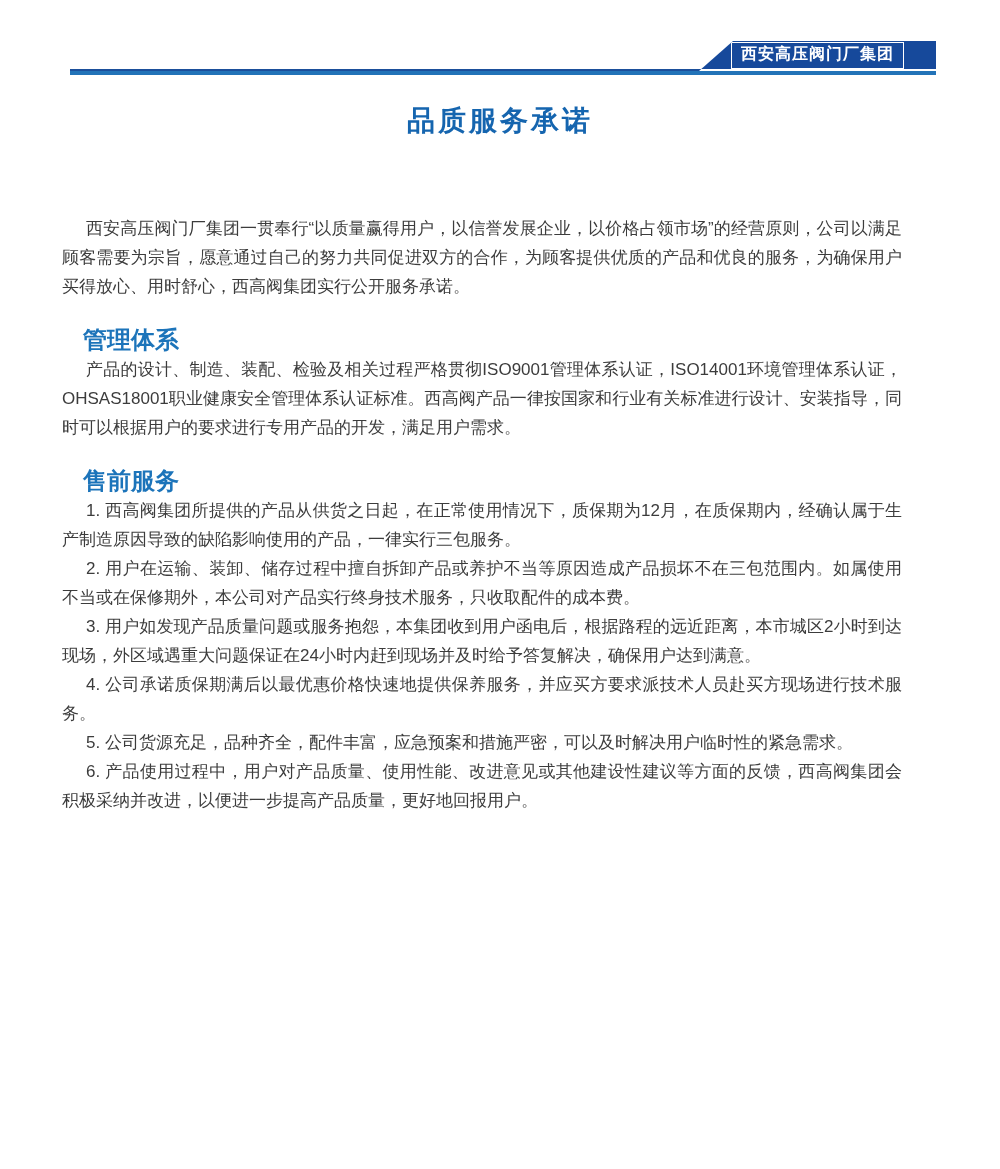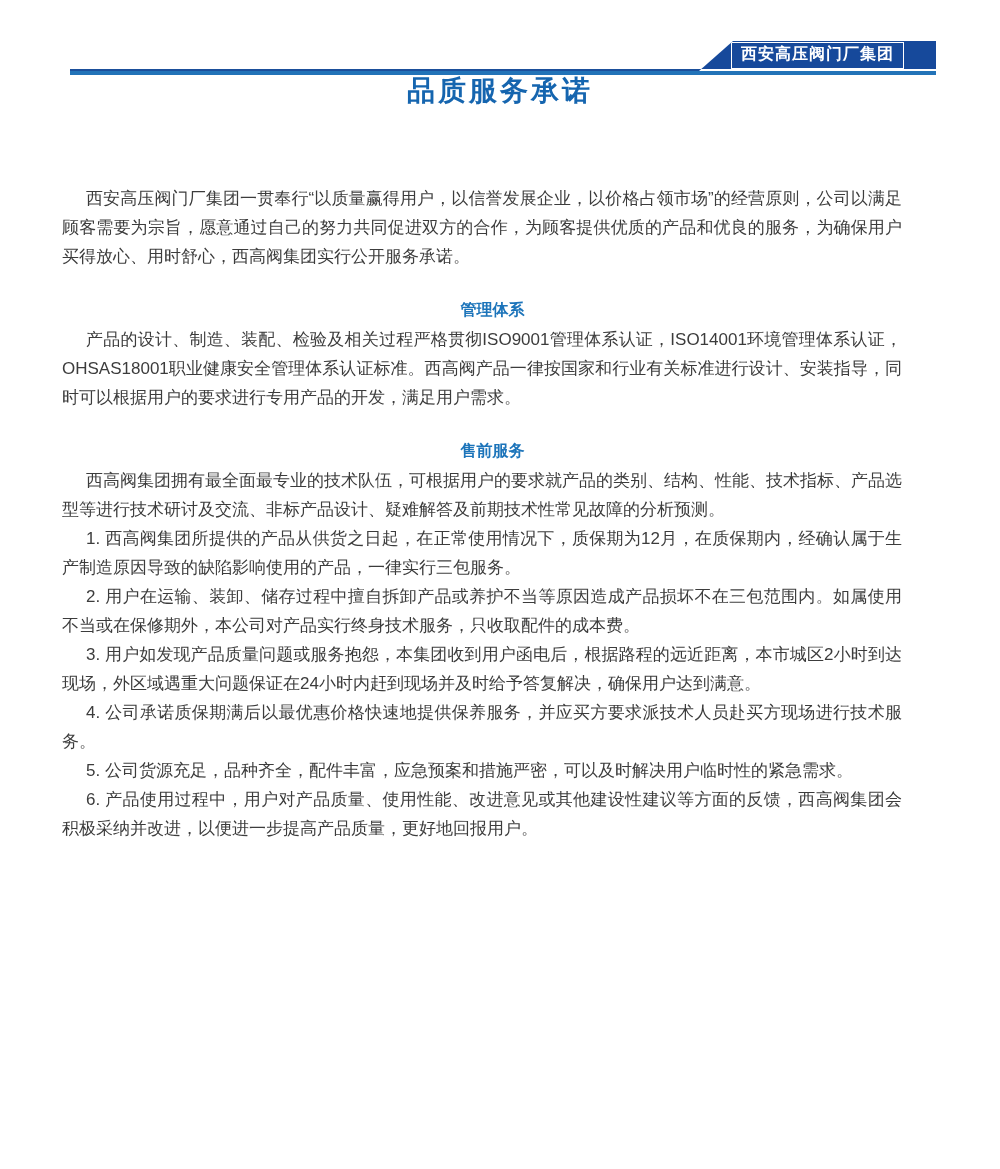--- a/index.html
+++ b/index.html
@@ -25,35 +25,35 @@
     z-index:2;
   }
   .brand-text{
     display:inline-block;border:1px solid #ffffff;
     padding:1px 9px 3px;color:#ffffff;font-size:16px;font-weight:bold;
     letter-spacing:1px;white-space:nowrap;
   }
 
   
   .doc-title{
-    margin:0;padding-top:74px;
+    margin:0;padding-top:104px;
     text-align:center;color:#1565af;
     font-size:28px;font-weight:bold;letter-spacing:3px;line-height:34px;
   }
 
   
   .content{margin:76px 98px 0 62px;}
   .para{
     margin:0;font-size:17px;line-height:29px;color:#3c3c3c;
     text-align:justify;text-indent:24px;overflow-wrap:break-word;
   }
   .sec{margin:0;}
   .sec-h{
     margin:24px 0 0;padding-left:21px;
-    font-size:16px;line-height:30px;font-weight:bold;color:#1c74ba;text-align:center;
+    font-size:24px;line-height:30px;font-weight:bold;color:#1c74ba;
   }
 </style>
 </head>
 <body>
 
 <div class="page">
 
   <header class="masthead">
     <div class="brand-tab">
       <span class="brand-text">西安高压阀门厂集团</span>
@@ -67,21 +67,20 @@
 
     <p class="para">西安高压阀门厂集团一贯奉行“以质量赢得用户，以信誉发展企业，以价格占领市场”的经营原则，公司以满足顾客需要为宗旨，愿意通过自己的努力共同促进双方的合作，为顾客提供优质的产品和优良的服务，为确保用户买得放心、用时舒心，西高阀集团实行公开服务承诺。</p>
 
     <section class="sec">
       <h2 class="sec-h">管理体系</h2>
       <p class="para">产品的设计、制造、装配、检验及相关过程严格贯彻ISO9001管理体系认证，ISO14001环境管理体系认证，OHSAS18001职业健康安全管理体系认证标准。西高阀产品一律按国家和行业有关标准进行设计、安装指导，同时可以根据用户的要求进行专用产品的开发，满足用户需求。</p>
     </section>
 
     <section class="sec">
       <h2 class="sec-h">售前服务</h2>
-      <p class="para">西高阀集团拥有最全面最专业的技术队伍，可根据用户的要求就产品的类别、结构、性能、技术指标、产品选型等进行技术研讨及交流、非标产品设计、疑难解答及前期技术性常见故障的分析预测。</p>
     </section>
 
 
     <section class="sec">
       <p class="para">1. 西高阀集团所提供的产品从供货之日起，在正常使用情况下，质保期为12月，在质保期内，经确认属于生产制造原因导致的缺陷影响使用的产品，一律实行三包服务。</p>
       <p class="para">2. 用户在运输、装卸、储存过程中擅自拆卸产品或养护不当等原因造成产品损坏不在三包范围内。如属使用不当或在保修期外，本公司对产品实行终身技术服务，只收取配件的成本费。</p>
       <p class="para">3. 用户如发现产品质量问题或服务抱怨，本集团收到用户函电后，根据路程的远近距离，本市城区2小时到达现场，外区域遇重大问题保证在24小时内赶到现场并及时给予答复解决，确保用户达到满意。</p>
       <p class="para">4. 公司承诺质保期满后以最优惠价格快速地提供保养服务，并应买方要求派技术人员赴买方现场进行技术服务。</p>
       <p class="para">5. 公司货源充足，品种齐全，配件丰富，应急预案和措施严密，可以及时解决用户临时性的紧急需求。</p>
       <p class="para">6. 产品使用过程中，用户对产品质量、使用性能、改进意见或其他建设性建议等方面的反馈，西高阀集团会积极采纳并改进，以便进一步提高产品质量，更好地回报用户。</p>

